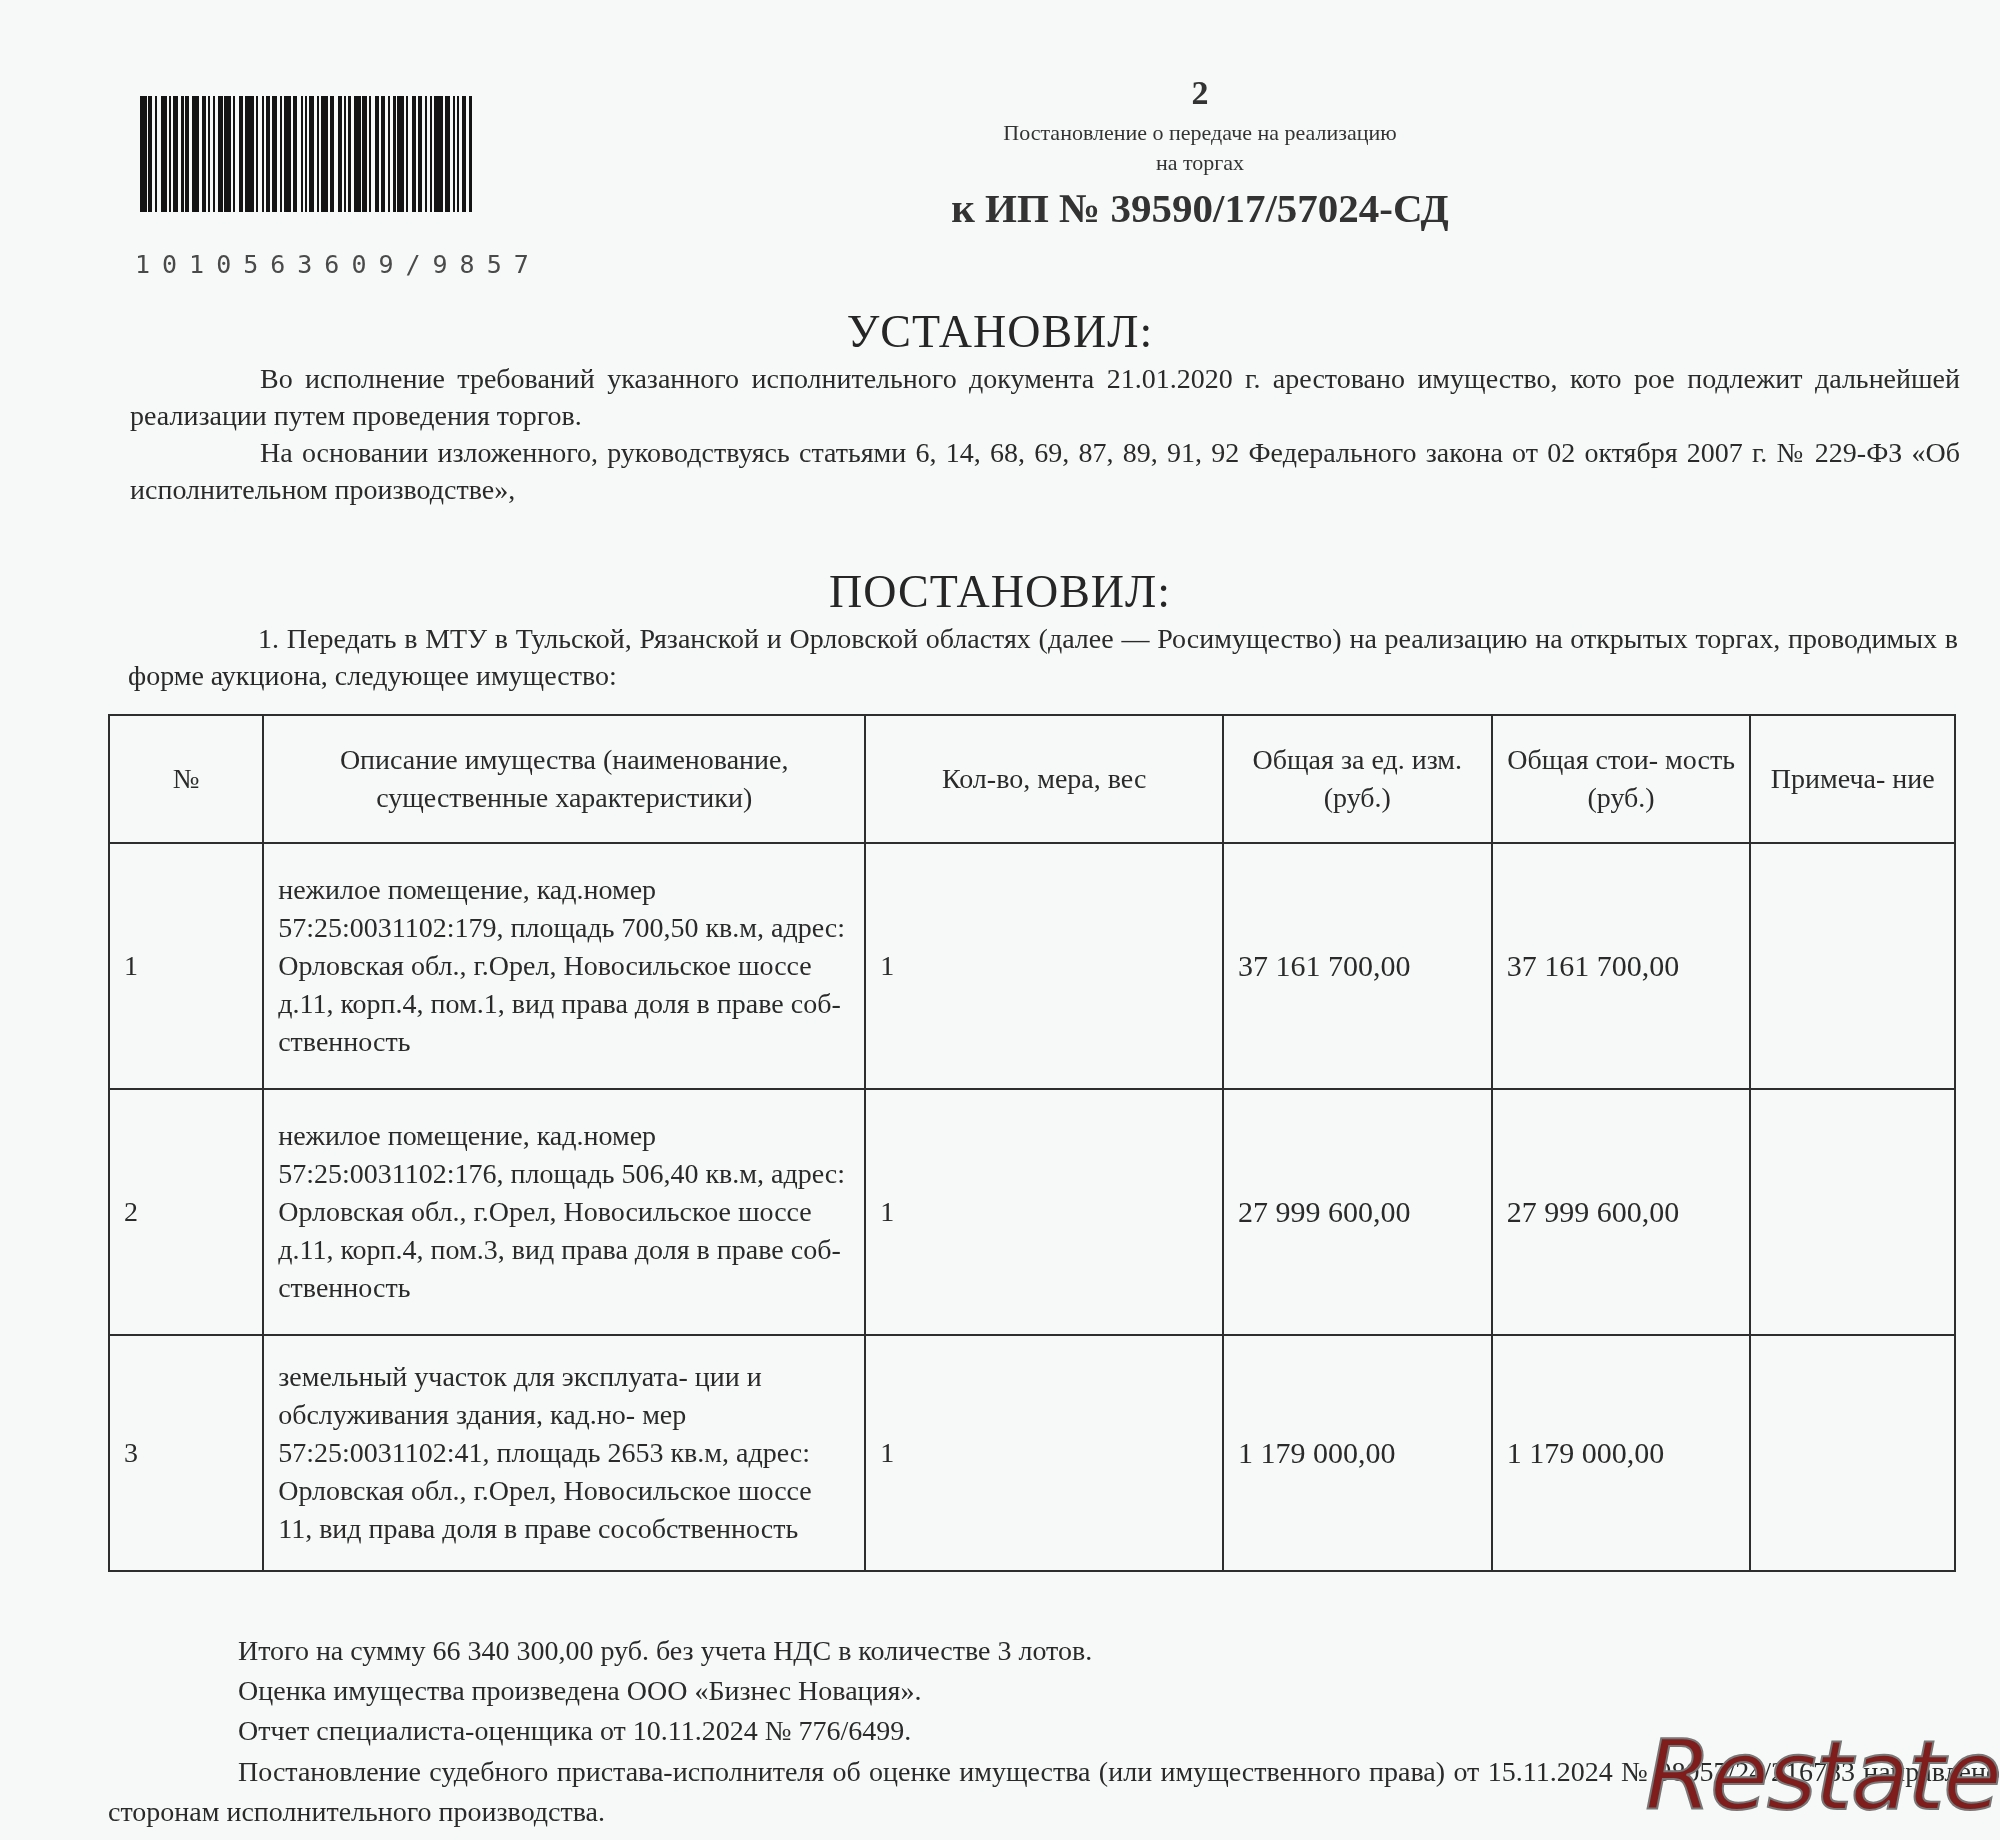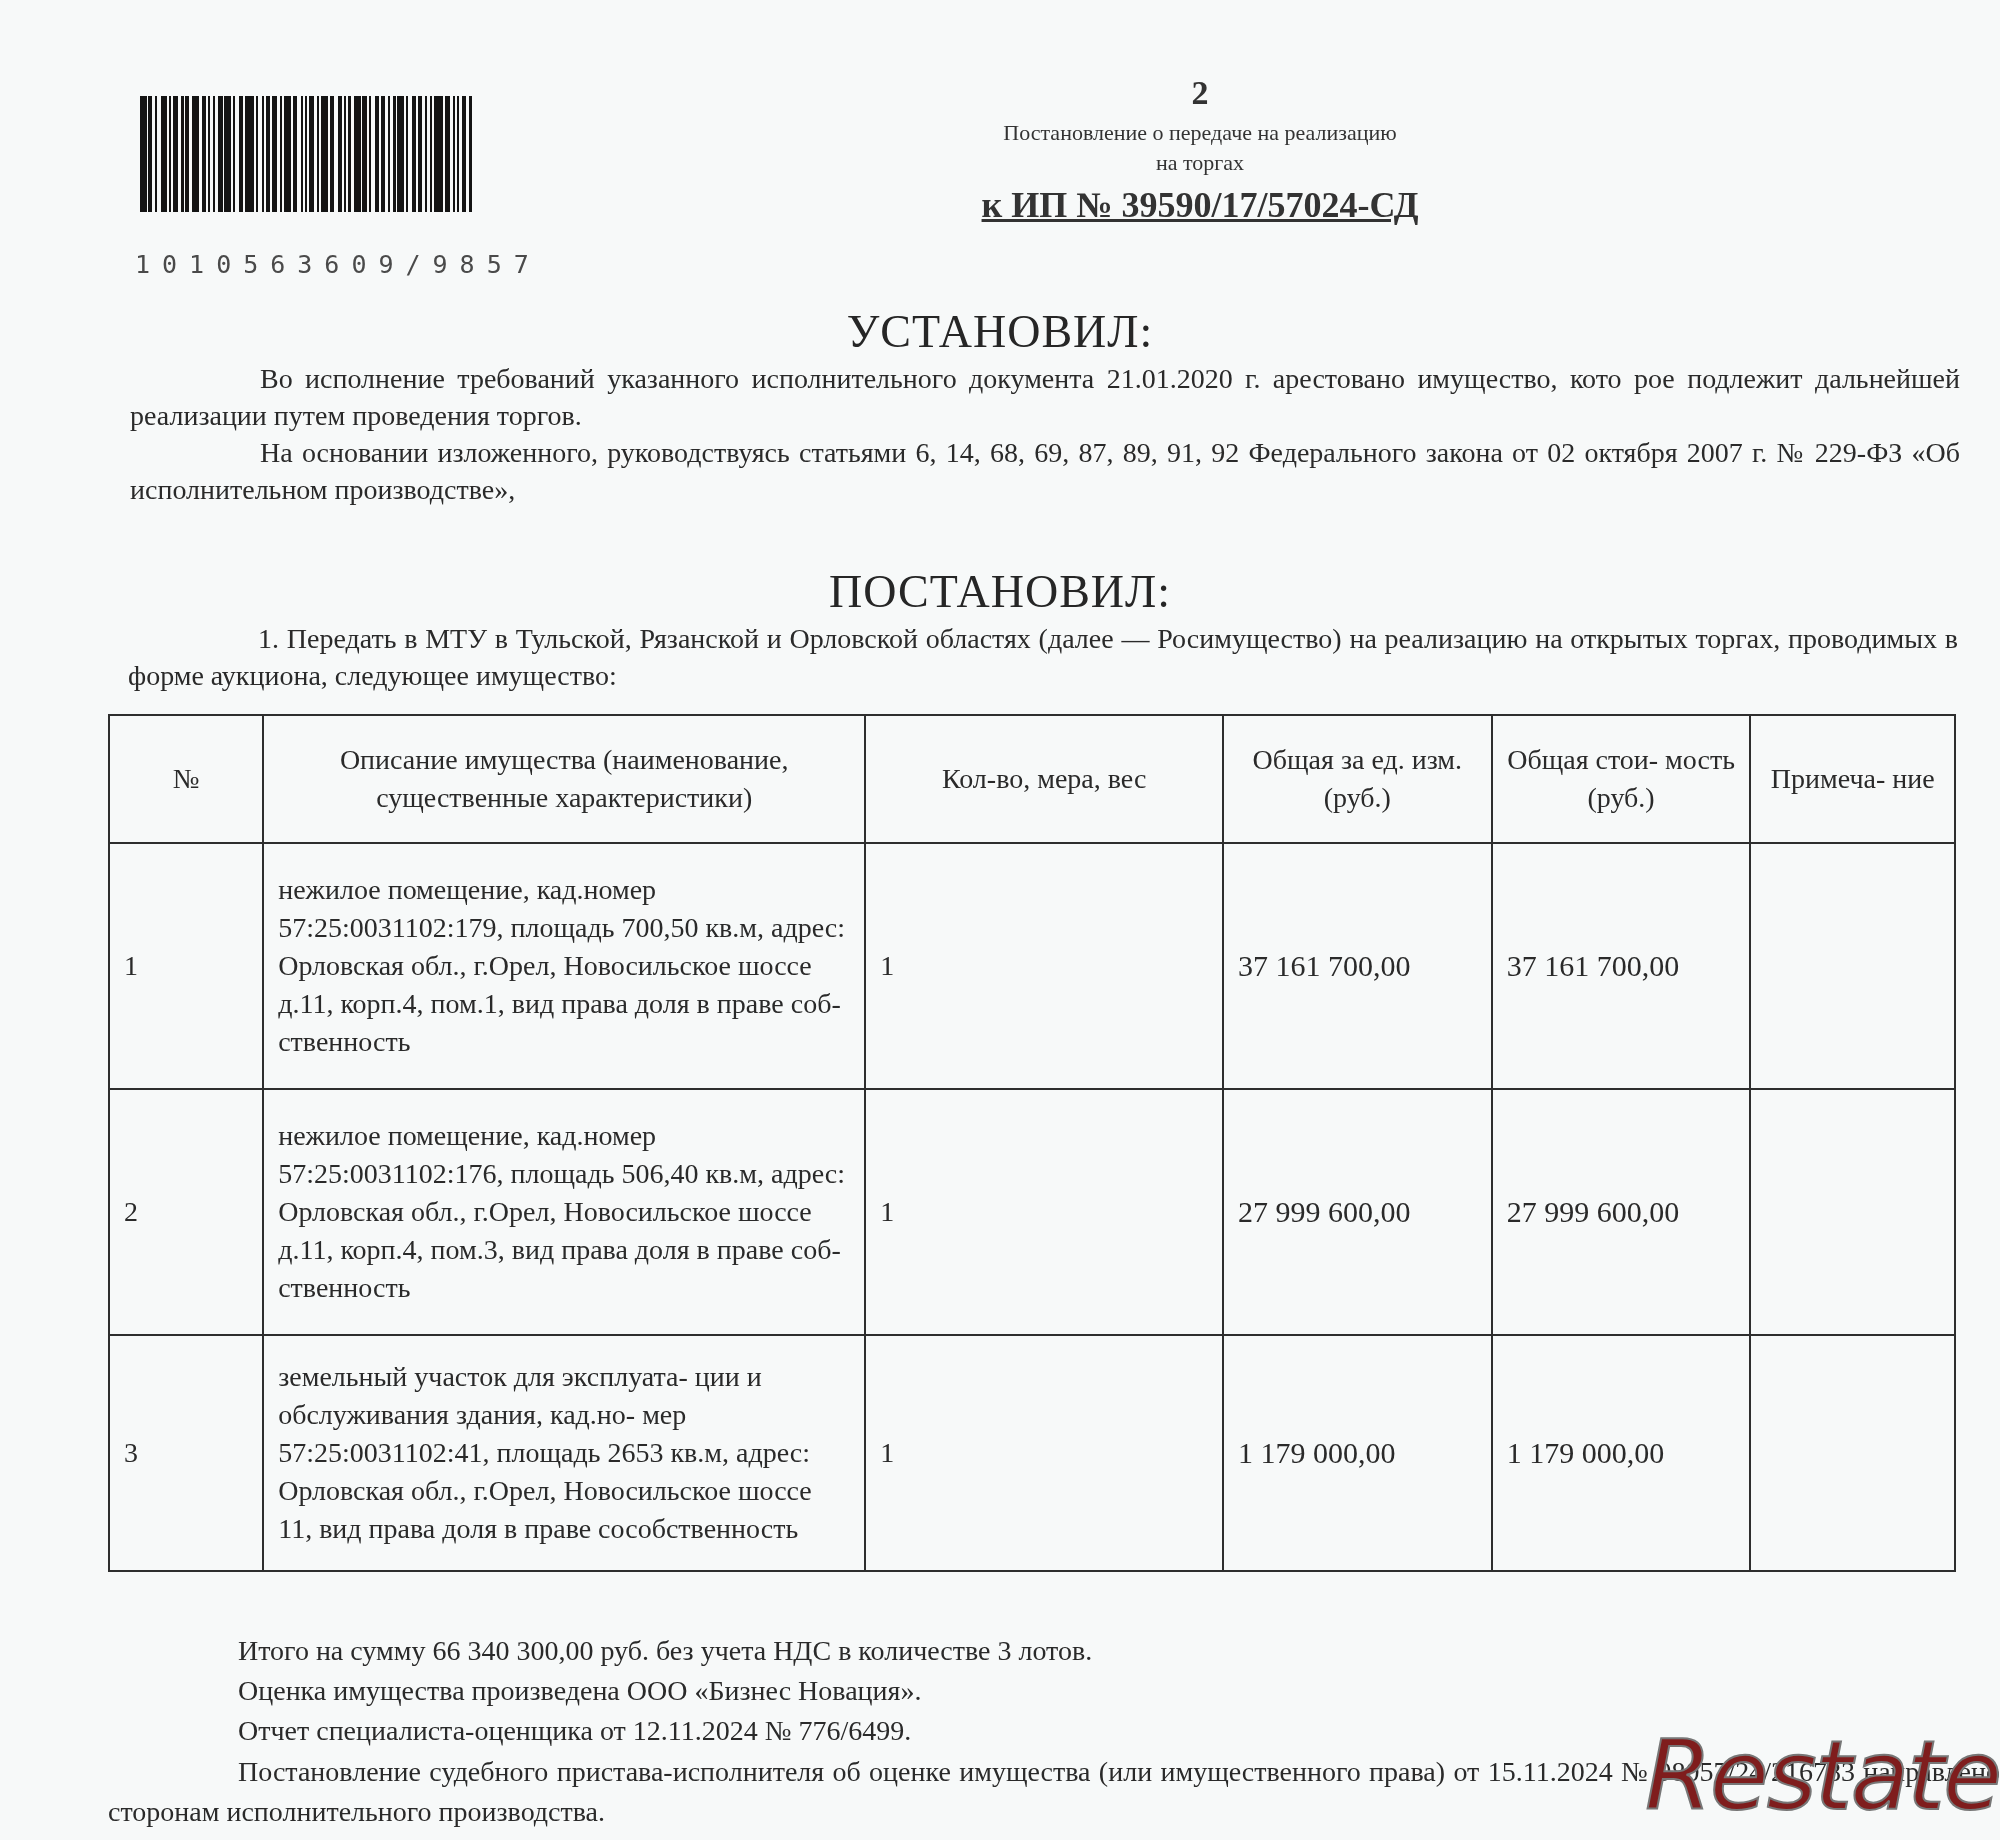--- a/index.html
+++ b/index.html
@@ -8,21 +8,21 @@
   .abs{position:absolute;}
   .barcode{left:140px;top:96px;width:398px;height:116px;display:flex;align-items:stretch;}
   .barcode span{display:block;background:#141414;height:100%;}
   .barcode-num{left:135px;top:210px;width:410px;font-family:"DejaVu Sans Mono",monospace;font-size:25px;
        letter-spacing:12px;color:#4a4a4a;margin-top:40px;}
   .hdr{left:900px;width:600px;text-align:center;color:#333;}
   .page-num{top:74px;font-size:34px;font-weight:bold;}
   .hdr-line{font-size:22px;line-height:30px;}
   .hdr1{top:118px;}
   .hdr2{top:148px;}
-  .hdr-ip{top:184px;font-size:36px;font-weight:bold;text-decoration:underline;}
+  .hdr-ip{top:184px;font-size:41px;font-weight:bold;}
   .section-title{left:0;width:2000px;text-align:center;font-size:46px;letter-spacing:1px;color:#262626;}
   .p{left:130px;width:1830px;font-size:28px;line-height:37px;text-align:justify;color:#2a2a2a;}
   .p .ind{display:inline-block;width:130px;}
   table.props{position:absolute;left:108px;top:714px;width:1848px;border-collapse:collapse;font-size:28px;line-height:38px;}
   table.props td, table.props th{border:2.5px solid #2e2e2e;vertical-align:middle;padding:4px 14px;font-weight:normal;color:#2a2a2a;}
   table.props th{text-align:center;height:118px;}
   .c-no{width:125px;}
   .c-desc{width:575px;text-align:left;}
   .c-qty{width:330px;}
   .c-unit{width:240px;}
@@ -142,16 +142,16 @@
       <td>1</td>
       <td class="num">1 179 000,00</td>
       <td class="num">1 179 000,00</td>
       <td></td>
     </tr>
   </tbody>
 </table>
 
 <div class="abs foot" style="top:1632px;">Итого на сумму 66 340 300,00 руб. без учета НДС в количестве 3 лотов.</div>
 <div class="abs foot" style="top:1672px;">Оценка имущества произведена ООО «Бизнес Новация».</div>
-<div class="abs foot" style="top:1712px;">Отчет специалиста-оценщика от 12.11.2024 № 776/6499.</div>
+<div class="abs foot" style="top:1712px;">Отчет специалиста-оценщика от 10.11.2024 № 776/6499.</div>
 <div class="abs foot-last" style="top:1752px;"><span style="display:inline-block;width:130px;"></span><span>Постановление судебного пристава-исполнителя об оценке имущества (или имущественного права) от 15.11.2024 № 98057/24/216783 направлено сторонам исполнительного производства.</span></div>
 
 <div class="abs watermark">Restate</div>
 
 </body></html>

